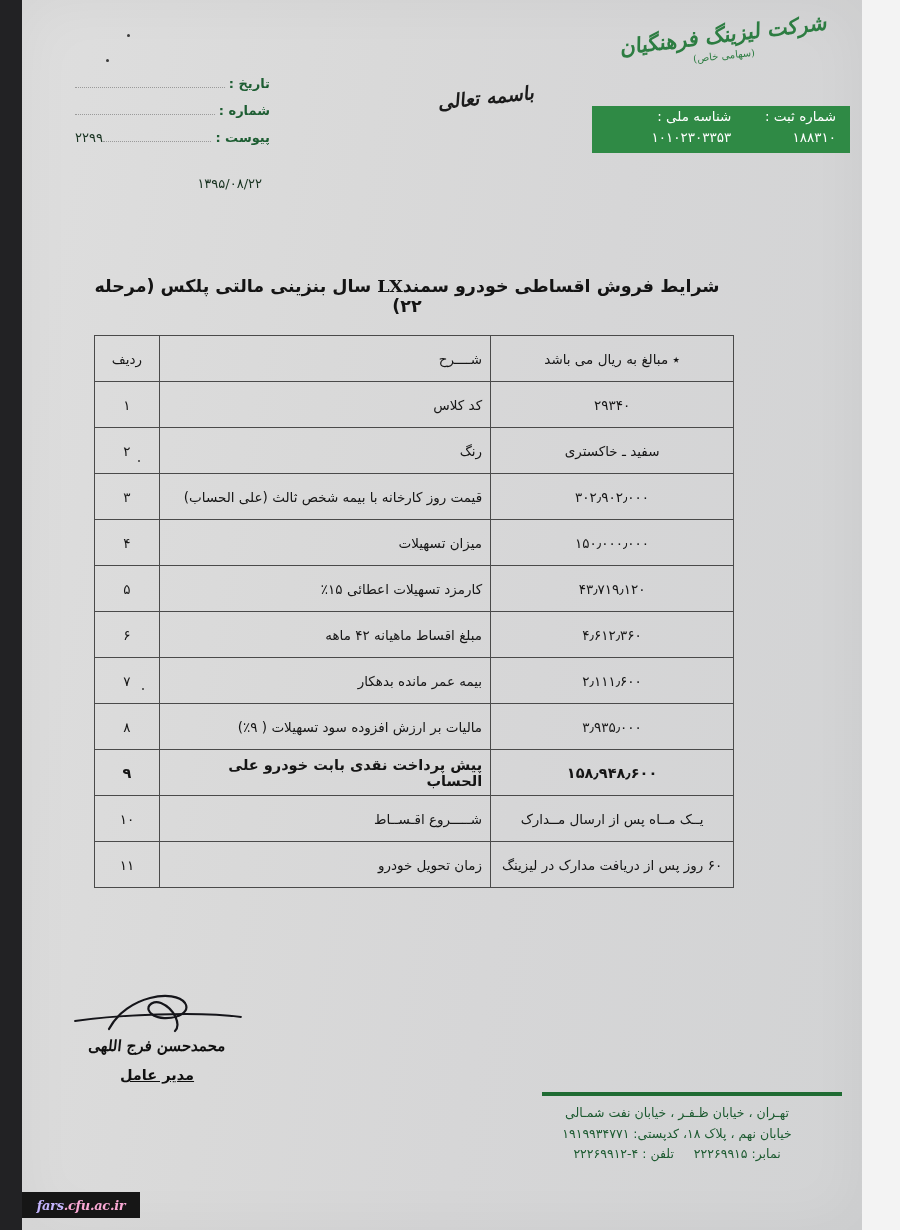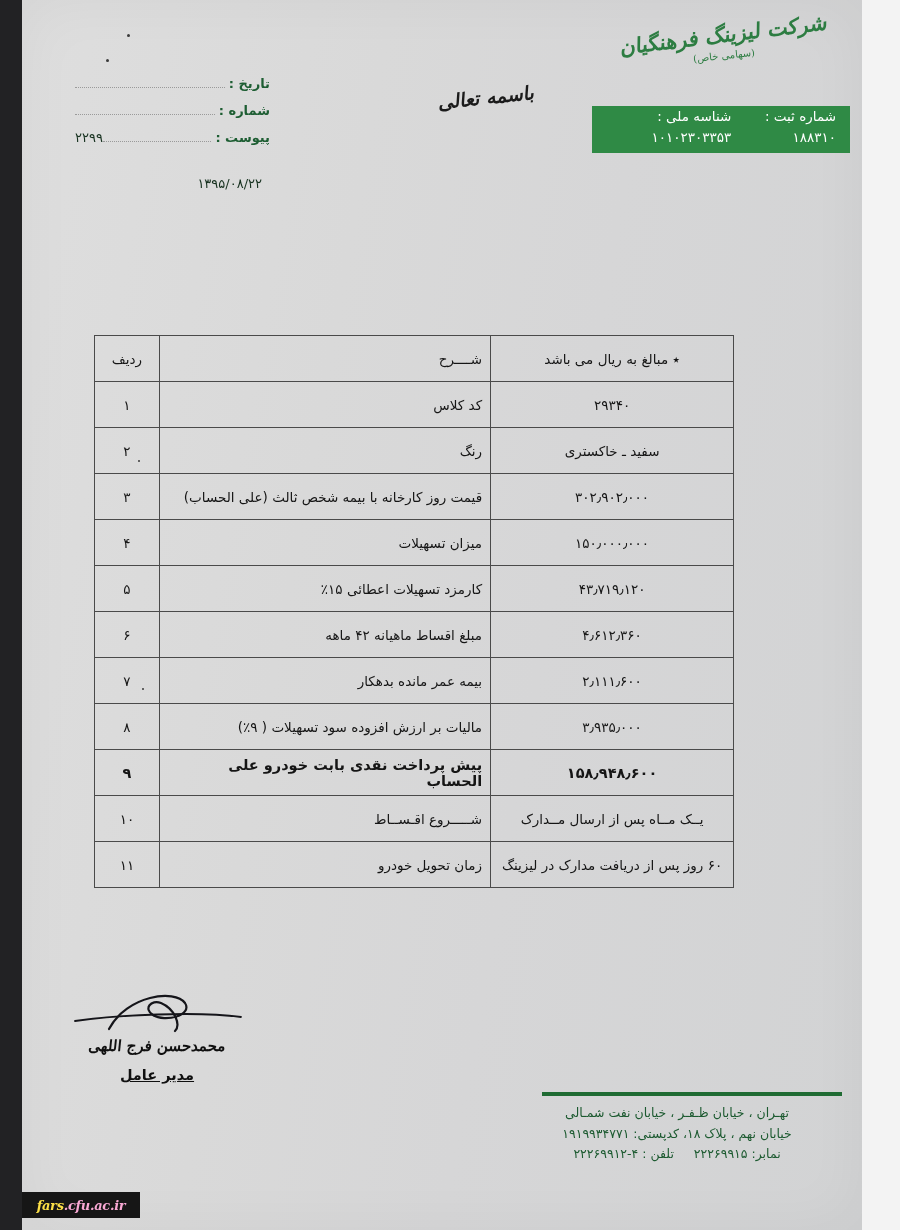--- a/index.html
+++ b/index.html
@@ -113,21 +113,21 @@
   }
   .footer .ltr{direction:ltr;unicode-bidi:embed;display:inline-block;}
 
   
   .wm{
     position:absolute;left:0;top:1192px;width:118px;height:26px;
     background:#161616;display:flex;align-items:center;justify-content:center;
     direction:ltr;font-family:"DejaVu Serif","Liberation Serif",serif;
     font-style:italic;font-weight:700;font-size:13px;letter-spacing:-.3px;
   }
-  .wm .a{color:#fde047;}
+  .wm .a{color:#c4b5fd;}
   .wm .b{color:#f9a8d4;}
   .speck{position:absolute;background:#3a3a3a;border-radius:50%;}
 </style>
 </head>
 <body>
 
 <div id="leftdark"></div>
 <div id="rightstrip"></div>
 
 <div id="scan">
@@ -167,20 +167,23 @@
       <span class="meta-val"></span>
     </div>
     <div class="meta-row">
       <span class="meta-lbl">پیوست :</span>
       <span class="meta-dots"></span>
       <span class="meta-val">۲۲۹۹</span>
     </div>
   </div>
   <div class="meta-date">۱۳۹۵/۰۸/۲۲</div>
 
+  <div class="doc-title">
+    <span>شرایط فروش اقساطی خودرو سمند</span><span class="lat">LX</span><span> سال بنزینی مالتی پلکس (مرحله ۲۲)</span>
+  </div>
 
   <table class="spec">
     <thead>
       <tr class="hdr">
         <th class="c-amt">٭ مبالغ به ریال می باشد</th>
         <th class="c-desc">شــــرح</th>
         <th class="c-num">ردیف</th>
       </tr>
     </thead>
     <tbody>

